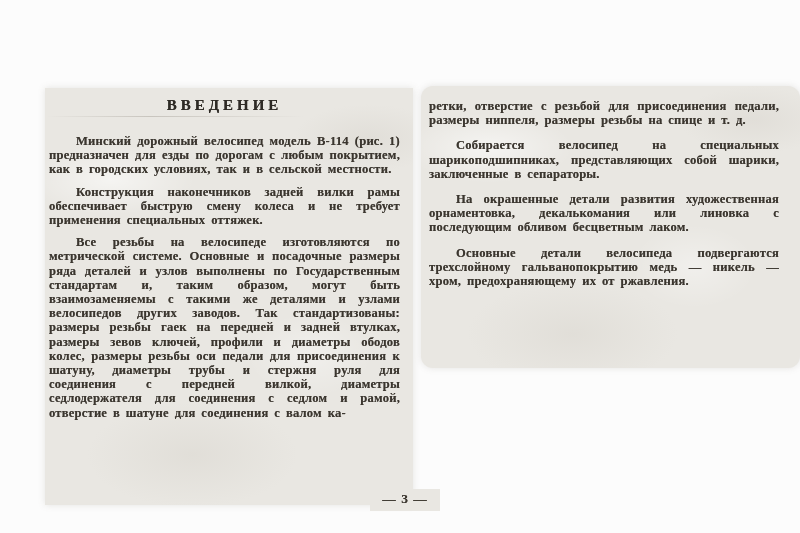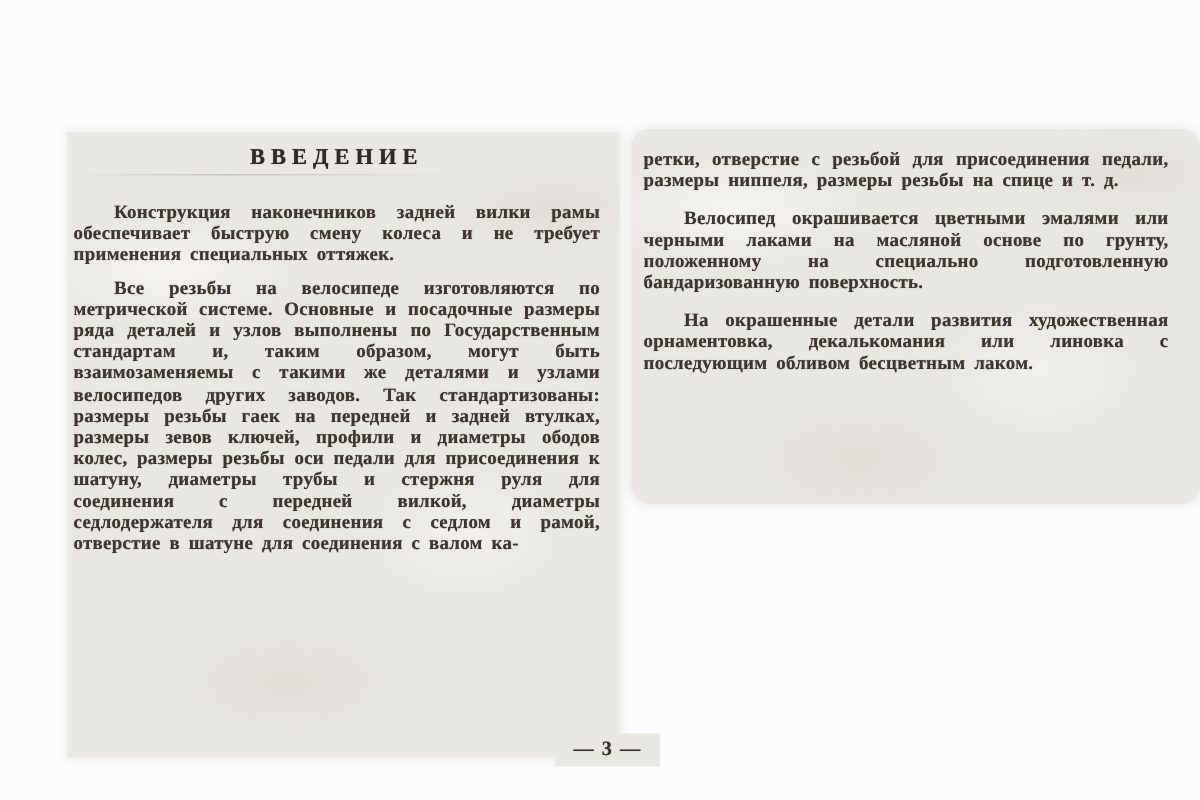--- a/index.html
+++ b/index.html
@@ -28,21 +28,21 @@
     color: #38332d;
   }
   .scan-left {
     left: 45px; top: 88px;
     width: 368px; height: 417px;
     padding: 0;
     box-sizing: border-box;
   }
   .scan-right {
     left: 421px; top: 86px;
-    width: 379px; height: 250px;
+    width: 379px; height: 282px;
     box-sizing: border-box;
     border-radius: 12px;
   }
   .col-inner-left {
     position: absolute;
     left: 4px; right: 13px; top: 9px;
   }
   .col-inner-right {
     position: absolute;
     left: 8px; right: 21px; top: 13px;
@@ -92,28 +92,30 @@
 </style>
 </head>
 <body>
 
 <div class="stage">
 
   <div class="scan-block scan-left">
     <div class="scratch-line"></div>
     <div class="col-inner-left">
       <h1 class="doc-title">ВВЕДЕНИЕ</h1>
+      <p class="para">Минский дорожный велосипед модель В-114 (рис. 1) предназначен для езды по дорогам с любым покрытием, как в городских условиях, так и в сельской местности.</p>
       <p class="para">Конструкция наконечников задней вилки рамы обеспечивает быструю смену колеса и не требует применения специальных оттяжек.</p>
       <p class="para">Все резьбы на велосипеде изготовляются по метрической системе. Основные и посадочные размеры ряда деталей и узлов выполнены по Государственным стандартам и, таким образом, могут быть взаимозаменяемы с такими же деталями и узлами велосипедов других заводов. Так стандартизованы: размеры резьбы гаек на передней и задней втулках, размеры зевов ключей, профили и диаметры ободов колес, размеры резьбы оси педали для присоединения к шатуну, диаметры трубы и стержня руля для соединения с передней вилкой, диаметры седлодержателя для соединения с седлом и рамой, отверстие в шатуне для соединения с валом ка-</p>
     </div>
   </div>
 
   <div class="scan-block scan-right">
     <div class="col-inner-right">
       <p class="para no-indent">ретки, отверстие с резьбой для присоединения педали, размеры ниппеля, размеры резьбы на спице и т. д.</p>
-      <p class="para">Велосипед окрашивается цветными эмалями или черными лаками на масляной основе по грунту, положенному на специально подготовленную бандаризованную поверхность.</p>
+      <p class="para">Собирается велосипед на специальных шарикоподшипниках, представляющих собой шарики, заключенные в сепараторы.</p>
       <p class="para">На окрашенные детали развития художественная орнаментовка, декалькомания или линовка с последующим обливом бесцветным лаком.</p>
+      <p class="para">Основные детали велосипеда подвергаются трехслойному гальванопокрытию медь — никель — хром, предохраняющему их от ржавления.</p>
     </div>
   </div>
 
   <div class="page-number">— 3 —</div>
 
 </div>
 
 </body></html>

